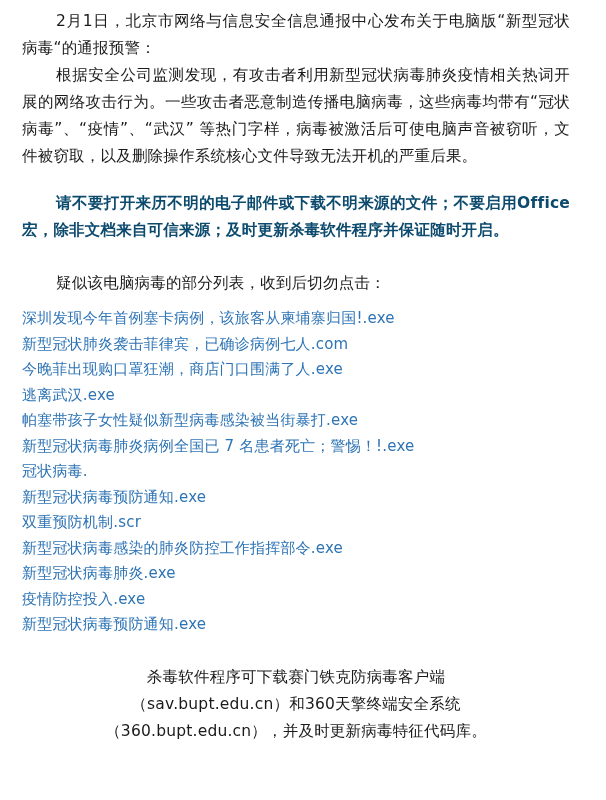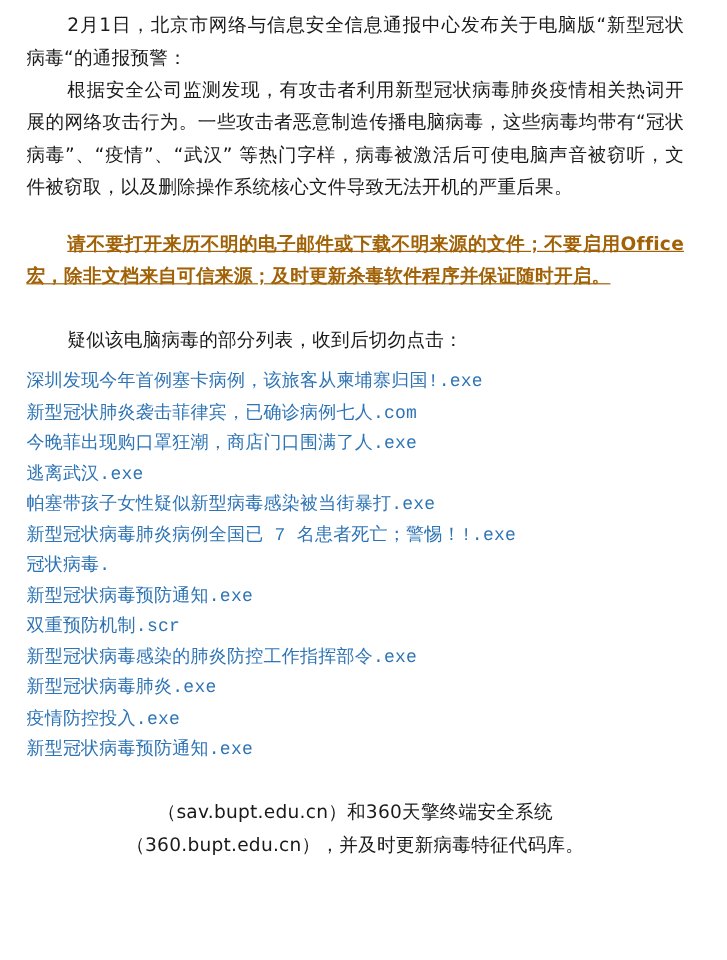--- a/index.html
+++ b/index.html
@@ -26,32 +26,30 @@
     font-size: 15.5px;
     line-height: 27px;
     text-align: justify;
     text-justify: inter-ideograph;
     letter-spacing: 0.2px;
   }
   .indent {
     text-indent: 2.2em;
   }
   .warn {
-    color: #a16207;
+    color: #0c4a6e;
     font-weight: bold;
-    text-decoration: underline;
   }
   .gap-sm { height: 9px; }
   .gap-md { height: 20px; }
   .gap-lg { height: 26px; }
   .filelist {
     margin: 0;
     padding: 0;
     list-style: none;
-    font-family: Liberation Mono, monospace;
   }
   .filelist li {
     color: #2e74b5;
     font-size: 15px;
     line-height: 25.5px;
     white-space: nowrap;
     letter-spacing: 0.2px;
   }
   .tail {
     font-size: 15.5px;
@@ -92,17 +90,18 @@
     <li>双重预防机制.scr</li>
     <li>新型冠状病毒感染的肺炎防控工作指挥部令.exe</li>
     <li>新型冠状病毒肺炎.exe</li>
     <li>疫情防控投入.exe</li>
     <li>新型冠状病毒预防通知.exe</li>
   </ul>
 
   <div class="gap-lg"></div>
 
   <div class="tail">
+    <p class="center">杀毒软件程序可下载赛门铁克防病毒客户端</p>
     <p class="center">（sav.bupt.edu.cn）和360天擎终端安全系统</p>
     <p class="center">（360.bupt.edu.cn），并及时更新病毒特征代码库。</p>
   </div>
 
 </div>
 
 </body></html>

